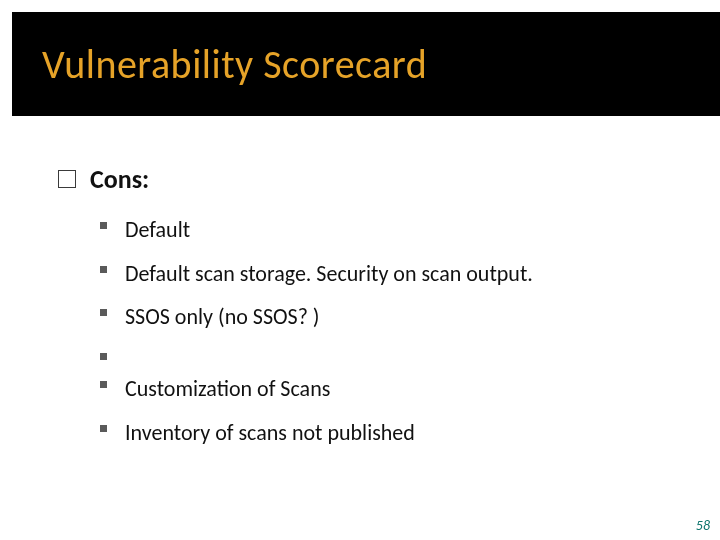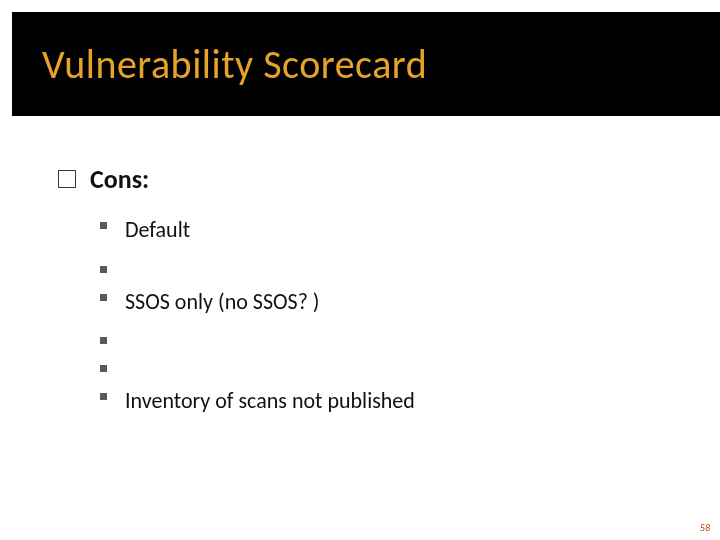--- a/index.html
+++ b/index.html
@@ -63,22 +63,22 @@
   }
   .bullet-text {
     font-size: 22px;
     color: #111111;
     font-weight: 400;
   }
   .page-num {
     position: absolute;
     right: 14px;
     bottom: 10px;
-    font-size: 10px;
-    color: #c2410c;
+    font-size: 14px;
+    color: #0f766e;
     font-style: italic;
   }
 </style>
 </head>
 <body>
 
 <div class="title-bar">
   <div class="title">Vulnerability Scorecard</div>
 </div>
 
@@ -88,30 +88,32 @@
     <span class="section-label">Cons:</span>
   </div>
 
   <div class="bullets">
     <div class="bullet-row">
       <span class="square-marker"></span>
       <span class="bullet-text">Default</span>
     </div>
     <div class="bullet-row">
       <span class="square-marker"></span>
+      <span class="bullet-text">Default scan storage. Security on scan output.</span>
     </div>
     <div class="bullet-row">
       <span class="square-marker"></span>
       <span class="bullet-text">SSOS only (no SSOS? )</span>
     </div>
     <div class="bullet-row">
       <span class="square-marker"></span>
     </div>
     <div class="bullet-row">
       <span class="square-marker"></span>
+      <span class="bullet-text">Customization of Scans</span>
     </div>
     <div class="bullet-row">
       <span class="square-marker"></span>
       <span class="bullet-text">Inventory of scans not published</span>
     </div>
   </div>
 </div>
 
 <div class="page-num">58</div>
 

